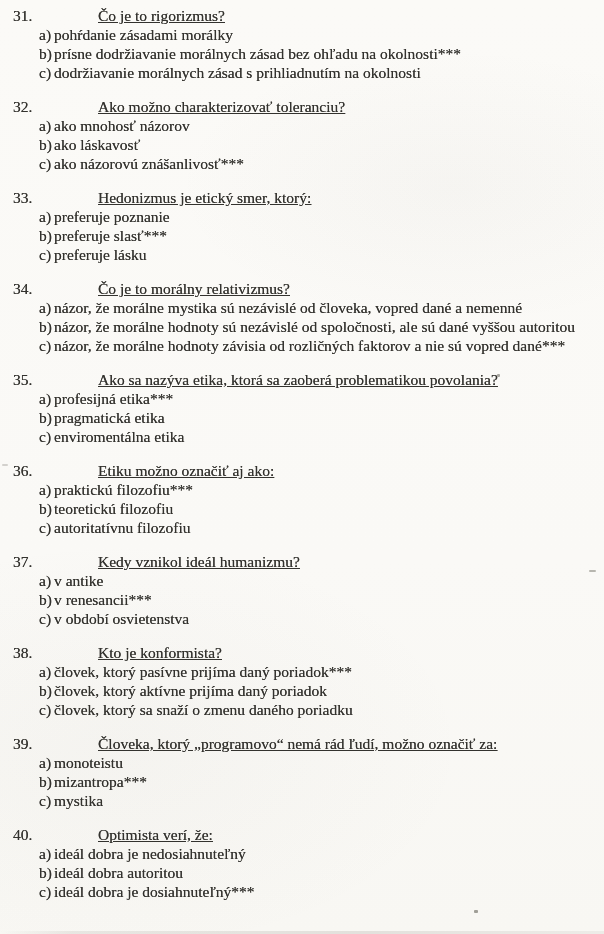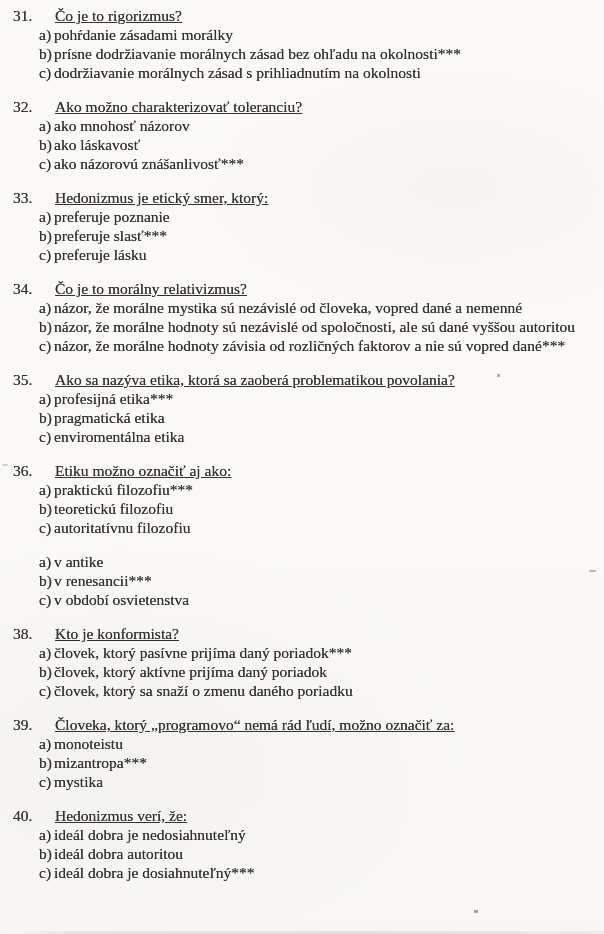--- a/index.html
+++ b/index.html
@@ -16,21 +16,21 @@
     font-family: "Liberation Serif", "DejaVu Serif", serif;
     font-size: 15.5px;
     line-height: 19px;
     color: #33322e;
   }
   .doc {
     padding-top: 6px;
     text-shadow: 0 0 0.5px rgba(55,54,50,0.85);
   }
   .q { margin: 0 0 15px 0; }
-  .q-head { display: flex; }
+  .q-head { display: flex; gap: 43px; }
   .q-num {
     flex: 0 0 55px;
     padding-left: 13px;
     box-sizing: border-box;
   }
   .q-text { flex: 1 1 auto; padding-right: 8px; text-decoration: underline; }
   .opt { display: flex; }
   .opt-letter {
     flex: 0 0 15px;
     margin-left: 39px;
@@ -183,20 +183,24 @@
     <span class="opt-text">teoretickú filozofiu</span>
   </div>
 
   <div class="opt">
     <span class="opt-letter">c)</span>
     <span class="opt-text">autoritatívnu filozofiu</span>
   </div>
 </div>
 
   <div class="q">
+    <div class="q-head">
+      <span class="q-num">37.</span>
+      <span class="q-text">Kedy vznikol ideál humanizmu?</span>
+    </div>
 
   <div class="opt">
     <span class="opt-letter">a)</span>
     <span class="opt-text">v antike</span>
   </div>
 
   <div class="opt">
     <span class="opt-letter">b)</span>
     <span class="opt-text">v renesancii***</span>
   </div>
@@ -247,21 +251,21 @@
 
   <div class="opt">
     <span class="opt-letter">c)</span>
     <span class="opt-text">mystika</span>
   </div>
 </div>
 
   <div class="q">
     <div class="q-head">
       <span class="q-num">40.</span>
-      <span class="q-text">Hedonizmus verí, že:</span>
+      <span class="q-text">Optimista verí, že:</span>
     </div>
 
   <div class="opt">
     <span class="opt-letter">a)</span>
     <span class="opt-text">ideál dobra je nedosiahnuteľný</span>
   </div>
 
   <div class="opt">
     <span class="opt-letter">b)</span>
     <span class="opt-text">ideál dobra autoritou</span>

